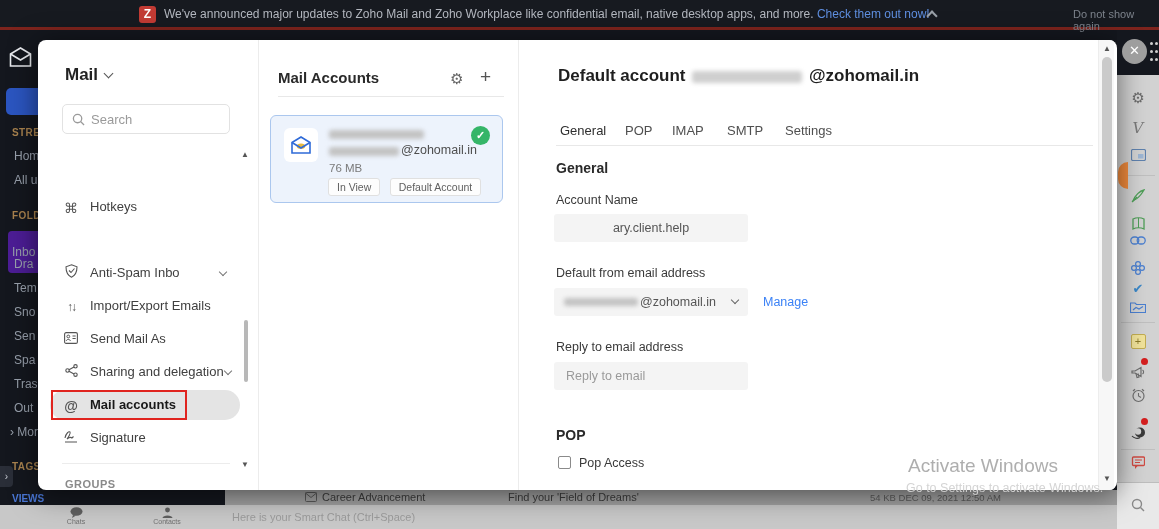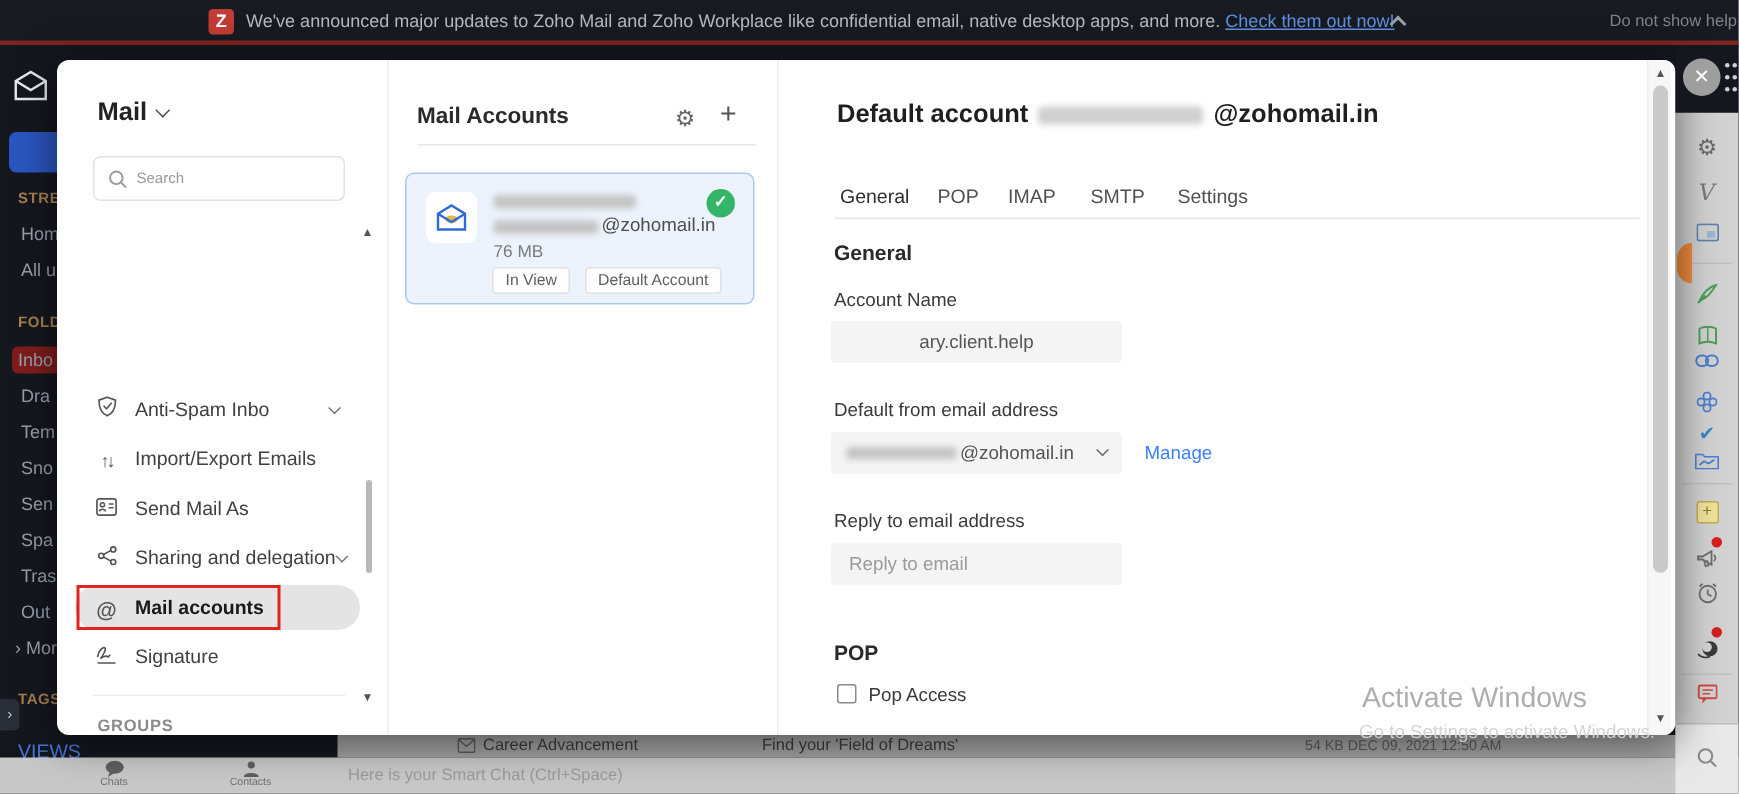--- a/index.html
+++ b/index.html
@@ -3,32 +3,32 @@
 <meta charset="utf-8">
 <style>
   *{margin:0;padding:0;box-sizing:border-box}
   html,body{width:1159px;height:529px}
   body{position:relative;overflow:hidden;background:#14171e;font-family:"Liberation Sans",sans-serif;-webkit-font-smoothing:antialiased}
   .abs{position:absolute}
   
   .banner{left:0;top:0;width:1159px;height:30px;background:#171a20;border-bottom:3px solid #7e241d;display:flex;align-items:center;z-index:8}
   .banner .zlogo{position:absolute;left:139px;top:6px;width:17px;height:17px;background:#c23b34;color:#fff;font-weight:bold;font-size:12px;line-height:17px;text-align:center;border-radius:3px}
   .banner .msg{position:absolute;left:164px;top:7px;font-size:12px;color:#b4b8c0;white-space:nowrap}
-  .banner .msg a{color:#5f8fe0;text-decoration:underline;cursor:pointer}
+  .banner .msg a{color:#5f8fe0;cursor:pointer}
   .banner .chev-up{position:absolute;left:928px;top:12px;width:8px;height:8px;border-left:2px solid #9aa0a8;border-top:2px solid #9aa0a8;transform:rotate(45deg)}
   .banner .dismiss{position:absolute;left:1073px;top:8px;font-size:11px;color:#7d838c;cursor:pointer}
   
   .darkbg{left:0;top:30px;width:1159px;height:475px;background:#14171e;z-index:1}
   .rail{left:0;top:30px;width:38px;height:460px;color:#98a0ac;z-index:2;overflow:hidden}
   .rail .logo{position:absolute;left:8px;top:16px}
   .rail .newbtn{position:absolute;left:6px;top:58px;width:34px;height:27px;background:#2b55c0;border-radius:5px 0 0 5px}
   .rail .sec{position:absolute;left:12px;font-size:10px;font-weight:bold;letter-spacing:.4px;color:#a8824e;white-space:nowrap}
   .rail .it{position:absolute;left:14px;font-size:12px;color:#98a0ac;white-space:nowrap}
-  .rail .hl{background:#7f1d1d;border-radius:4px 0 0 4px;padding:2px 4px;left:8px}
-  .rail .views{color:#4a78d8;font-weight:normal;font-size:13px}
+  .rail .hl{background:#4c1d95;border-radius:4px 0 0 4px;padding:14px 4px;left:8px}
+  .rail .views{color:#4a78d8;font-weight:bold;font-size:10px}
   .expandtab{left:0;top:466px;width:13px;height:21px;background:#2a2e38;border-radius:0 4px 4px 0;color:#c6cad2;font-size:10px;line-height:21px;text-align:center;z-index:3;cursor:pointer}
   
   .mailrow{left:225px;top:490px;width:900px;height:15px;background:#a2a2a2;z-index:2;font-size:11px;color:#3c3c3c;line-height:15px;white-space:nowrap;overflow:hidden}
   .mailrow .env{position:absolute;left:80px;top:2px}
   .mailrow .sender{position:absolute;left:97px}
   .mailrow .subj{position:absolute;left:283px}
   .mailrow .meta{position:absolute;left:645px;font-size:9.5px;color:#5c5c5c}
   .chatbar{left:0;top:505px;width:1159px;height:24px;background:#c8c8c8;z-index:3}
   .chatbar .hint{position:absolute;left:232px;top:6px;font-size:11px;color:#9b9b9b}
   .dock{position:absolute;top:1px;width:60px;text-align:center;color:#5f5f5f;cursor:pointer}
@@ -43,21 +43,21 @@
   .vnote{width:15px;height:15px;background:#f0e29a;border:1px solid #c2ad52;border-radius:2px;color:#8a7a2a;font-size:11px;line-height:13px;display:inline-block}
   .vglyph{font-family:"DejaVu Serif",serif;font-style:italic;font-size:15px;color:#7a7a7a}
   
   .modal{left:38px;top:40px;width:1079px;height:450px;background:#fff;border-radius:8px;box-shadow:0 4px 28px rgba(0,0,0,.55);z-index:10;overflow:hidden}
   .vdiv{position:absolute;top:0;width:1px;height:450px;background:#ececec}
   
   .settitle{position:absolute;left:27px;top:25px;font-size:17px;font-weight:bold;color:#222}
   .chev{display:inline-block;width:7px;height:7px;border-right:1.5px solid #555;border-bottom:1.5px solid #555;transform:rotate(45deg);margin-left:7px;vertical-align:3px}
   .search{position:absolute;left:24px;top:64px;width:168px;height:30px;border:1px solid #e2e2e2;border-radius:5px;background:#fff}
   .search svg{position:absolute;left:9px;top:8px}
-  .search input{position:absolute;left:28px;top:1px;width:130px;height:26px;border:none;outline:none;font-size:10px;color:#701a75;background:transparent;font-family:"Liberation Sans",sans-serif}
+  .search input{position:absolute;left:28px;top:1px;width:130px;height:26px;border:none;outline:none;font-size:13px;color:#701a75;background:transparent;font-family:"Liberation Sans",sans-serif}
   .search input::placeholder{color:#9a9a9a}
   .navit{position:absolute;left:12px;width:190px;height:30px;font-size:13px;color:#404040;cursor:pointer;line-height:30px;white-space:nowrap}
   .navit .nico{display:inline-block;width:18px;margin-left:12px;margin-right:10px;text-align:center;color:#555;vertical-align:middle}
   .navit.active{background:#e4e4e4;border-radius:15px;font-weight:bold;color:#191919}
   .redbox{position:absolute;left:13px;width:136px;height:30px;border:2px solid #e0241f;z-index:3;pointer-events:none}
   .navchev{position:absolute;width:6px;height:6px;border-right:1.5px solid #777;border-bottom:1.5px solid #777;transform:rotate(45deg)}
   .lhr{position:absolute;left:24px;width:168px;border-top:1px solid #ececec}
   .groups{position:absolute;left:27px;top:438px;font-size:11px;font-weight:bold;color:#8a8a8a;letter-spacing:.5px}
   .lscroll-up{position:absolute;left:203px;top:110px;font-size:8px;color:#555}
   .lscroll-dn{position:absolute;left:203px;top:420px;font-size:8px;color:#555}
@@ -111,21 +111,21 @@
   svg{display:block}
 </style>
 </head>
 <body>
 
 <div class="abs banner">
   <div class="zlogo">Z</div>
   <div class="msg"><span>We've announced major updates to Zoho Mail and Zoho Workplace like confidential email, native desktop apps, and more.</span>
     <a>Check them out now!</a></div>
   <div class="chev-up"></div>
-  <div class="dismiss">Do not show help</div>
+  <div class="dismiss">Do not show again</div>
 </div>
 
 <div class="abs darkbg"></div>
 
 <div class="abs rail">
   <div class="logo">
     <svg width="25" height="22" viewBox="0 0 24 22">
         <path d="M2 8 L12 2 L22 8 L22 20 L2 20 Z" fill="none" stroke="#e8eaee" stroke-width="1.6"></path>
         <path d="M2 8 L12 14 L22 8" fill="none" stroke="#e8eaee" stroke-width="1.6"></path>
       </svg>
@@ -285,20 +285,23 @@
   <div class="settitle"><span>Mail</span><span class="chev"></span></div>
   <div class="search">
     <svg width="13" height="13" viewBox="0 0 14 14">
         <circle cx="6" cy="6" r="4.5" fill="none" stroke="#9a9a9a" stroke-width="1.4"></circle>
         <path d="M9.5 9.5 L13 13" stroke="#9a9a9a" stroke-width="1.4"></path>
       </svg>
     <input placeholder="Search" style="">
   </div>
   <div class="lscroll-up">▲</div>
 
+  <div class="navit" style="top:152px">
+    <span class="nico" style="font-size:14px">⌘</span><span>Hotkeys</span>
+  </div>
   <div class="navit" style="top:218px">
     <span class="nico"><svg width="13" height="14" viewBox="0 0 13 14" style="display:inline">
           <path d="M6.5 0.8 L12 2.8 C12 8 10.5 11.5 6.5 13.2 C2.5 11.5 1 8 1 2.8 Z" fill="none" stroke="#555" stroke-width="1.1"></path>
           <path d="M4 6.5 L6 8.5 L9.5 4.5" fill="none" stroke="#555" stroke-width="1.1"></path>
         </svg></span><span>Anti-Spam Inbo</span>
     <span class="navchev" style="left:170px;top:11px"></span>
   </div>
   <div class="navit" style="top:284px">
     <span class="nico"><svg width="14" height="12" viewBox="0 0 14 12" style="display:inline">
           <rect x="0.6" y="0.6" width="12.8" height="10.8" rx="1.5" fill="none" stroke="#555" stroke-width="1.1"></rect>

